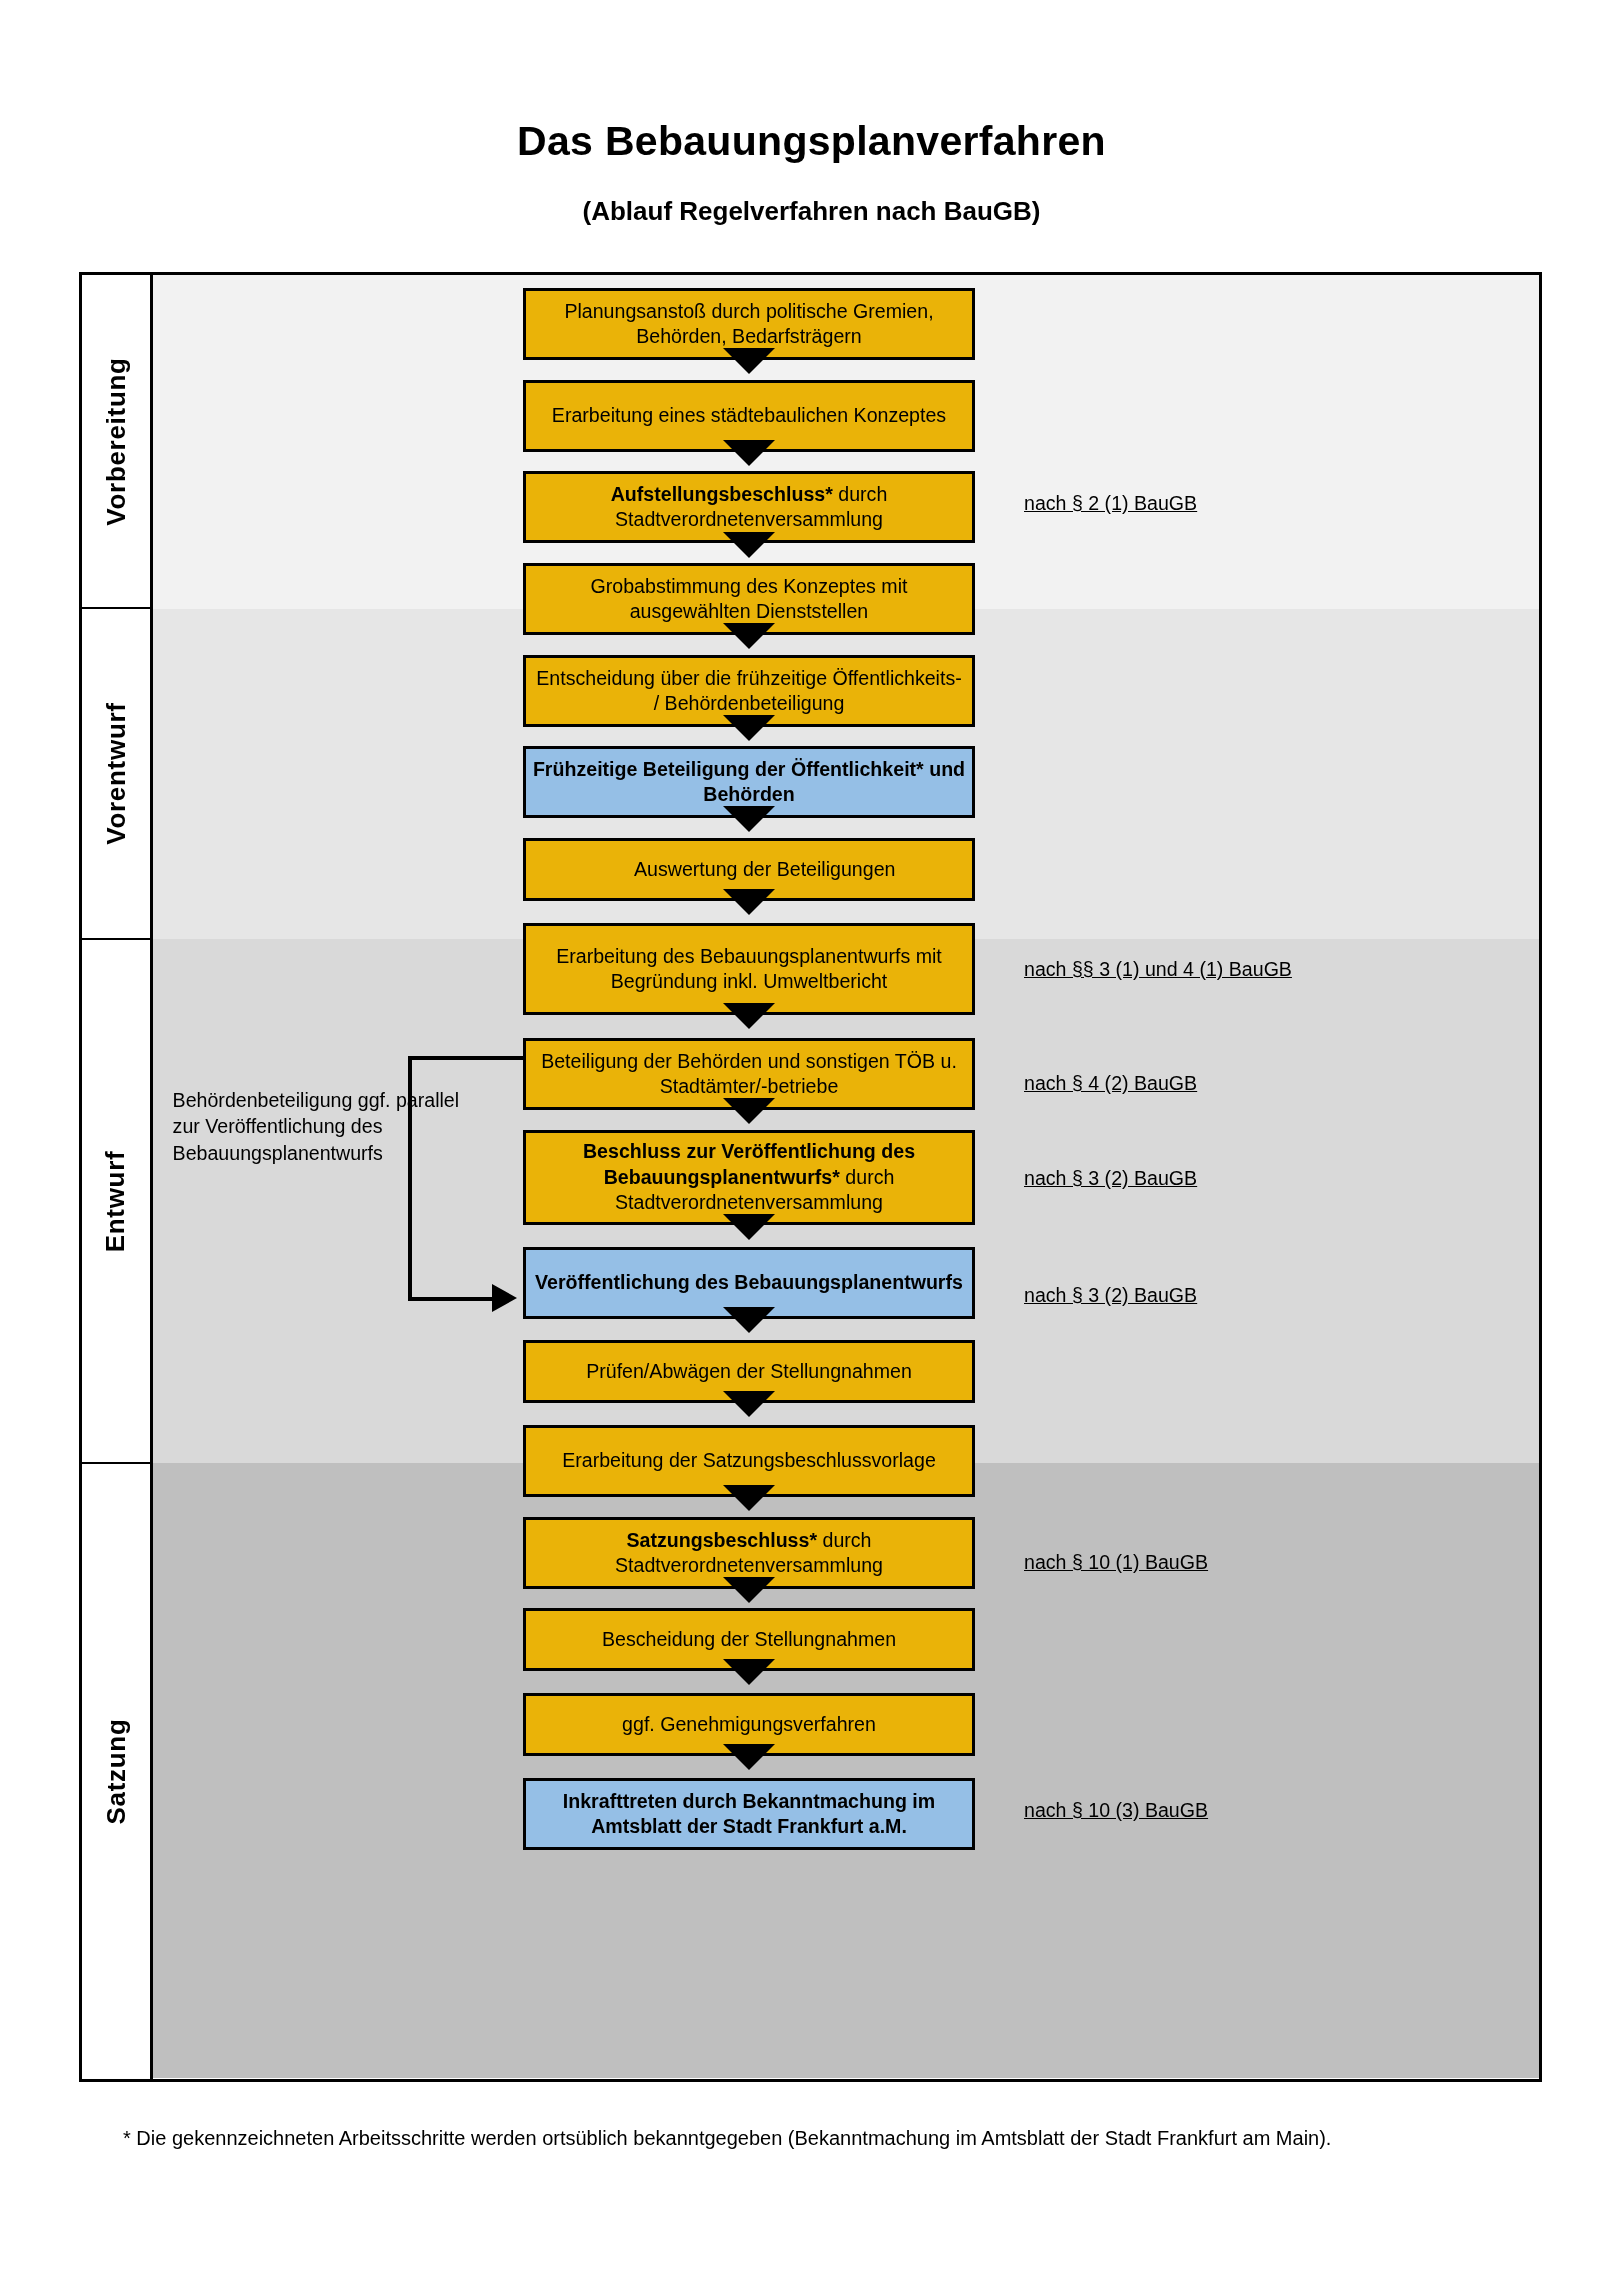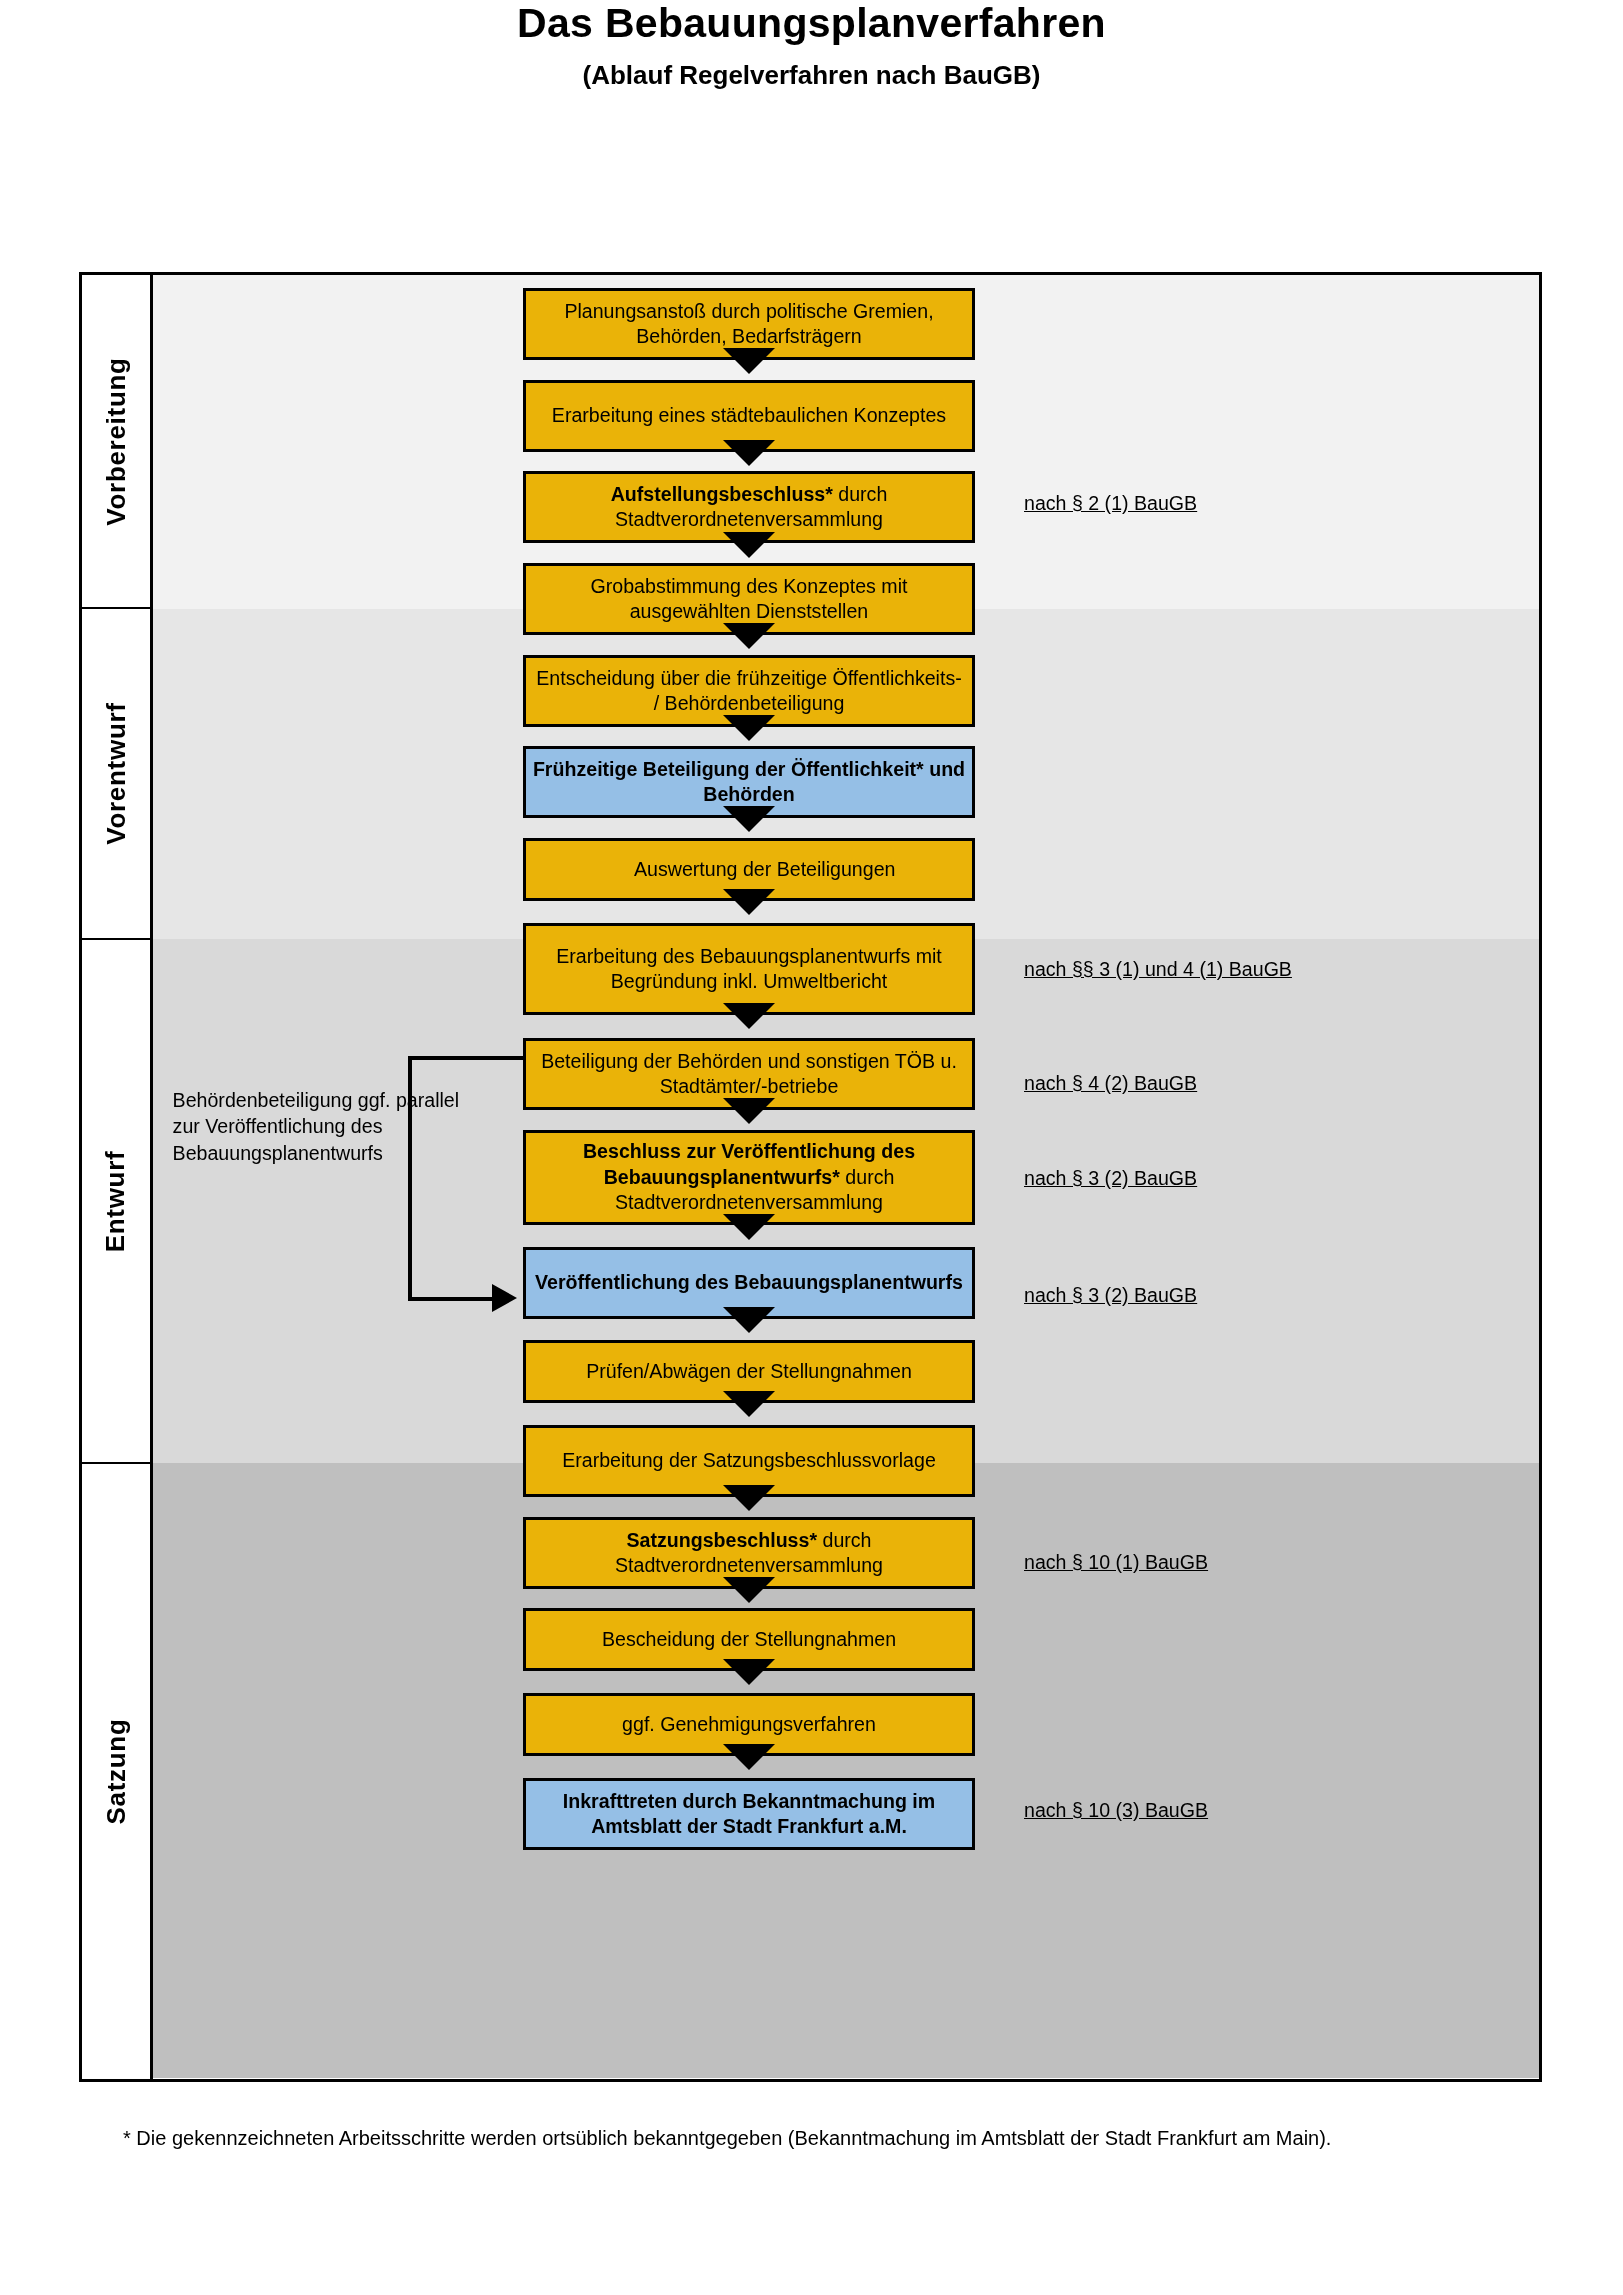--- a/index.html
+++ b/index.html
@@ -6,26 +6,26 @@
   body {
     width: 1623px; height: 2295px;
     background: #ffffff;
     font-family: "Liberation Sans", sans-serif;
     color: #000000;
     position: relative;
     overflow: hidden;
   }
 
   
-  .header { text-align: center; }
+  .header { padding-top: 118px; text-align: center; }
   .doc-title {
     font-size: 41px; font-weight: bold; letter-spacing: 0.3px;
   }
   .doc-subtitle {
-    font-size: 26px; font-weight: bold; margin-top: 13px;
+    font-size: 26px; font-weight: bold; margin-top: 31px;
   }
 
   
   .diagram {
     position: absolute;
     left: 79px; top: 272px;
     width: 1463px; height: 1810px;
     border: 3.3px solid #000;
     display: flex;
   }

